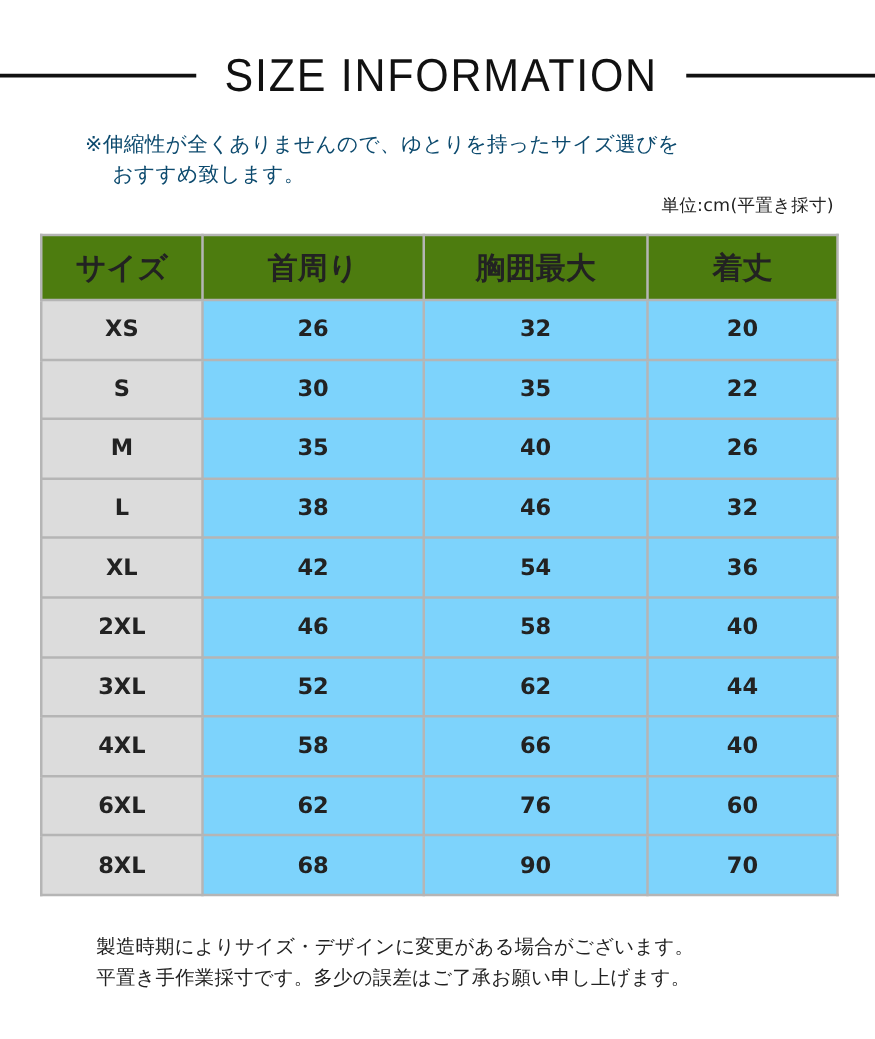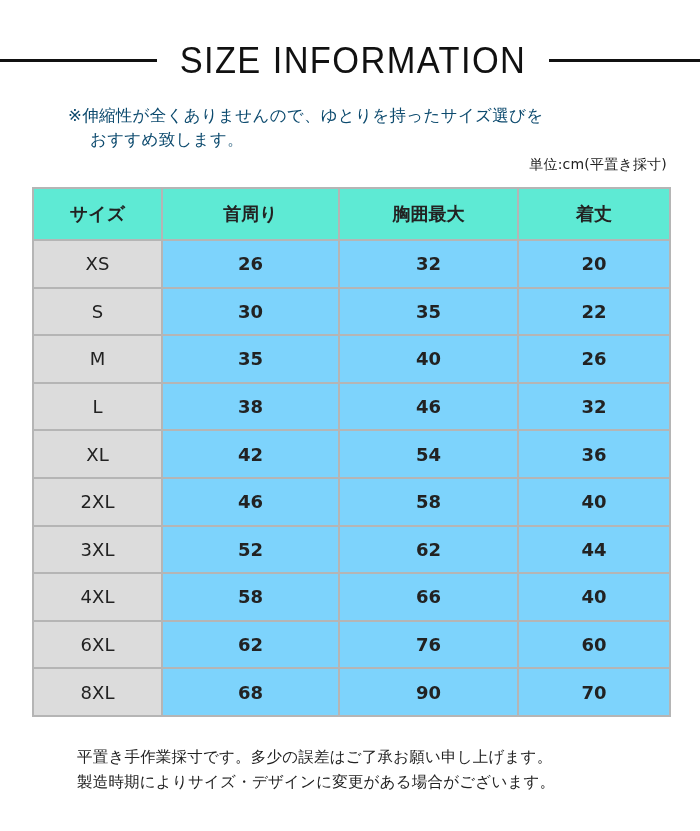--- a/index.html
+++ b/index.html
@@ -18,23 +18,23 @@
             font-size:16.5px; line-height:24px; letter-spacing:0.3px; }
   .notice .line2 { padding-left:22px; display:block; }
 
   .unit { position:absolute; right:33px; top:156px; font-size:14px; color:#222; letter-spacing:0.2px; }
 
   table.size-table { position:absolute; left:32px; top:187px; border-collapse:collapse;
                      table-layout:fixed; }
   table.size-table td, table.size-table th {
     border:2px solid #b5b5b5; text-align:center; padding:0; font-weight:bold;
     font-size:18px; color:#222; }
-  table.size-table th { background:#5eead4; height:50px; font-size:18px; }
+  table.size-table th { background:#4d7c0f; height:50px; font-size:24px; }
   table.size-table td { background:#7dd3fc; height:45.6px; font-weight:600; }
-  table.size-table td.size-cell { background:#dcdcdc; font-weight:normal;margin-top:40px; }
+  table.size-table td.size-cell { background:#dcdcdc; font-weight:bold;margin-top:40px; }
   col.c1 { width:129px; } col.c2 { width:177px; } col.c3 { width:179px; } col.c4 { width:152px; }
 
   .footer { position:absolute; left:77px; top:745px; font-size:15.5px; line-height:25px;
             color:#222; letter-spacing:0.2px; }
   .footer span { display:block; }
 </style>
 </head>
 <body>
 
 <div class="title-row">
@@ -123,15 +123,15 @@
     <tr>
       <td class="size-cell">8XL</td>
       <td>68</td>
       <td>90</td>
       <td>70</td>
     </tr>
   </tbody>
 </table>
 
 <div class="footer">
+  <span>製造時期によりサイズ・デザインに変更がある場合がございます。</span>
   <span>平置き手作業採寸です。多少の誤差はご了承お願い申し上げます。</span>
-  <span>製造時期によりサイズ・デザインに変更がある場合がございます。</span>
 </div>
 
 </body></html>

